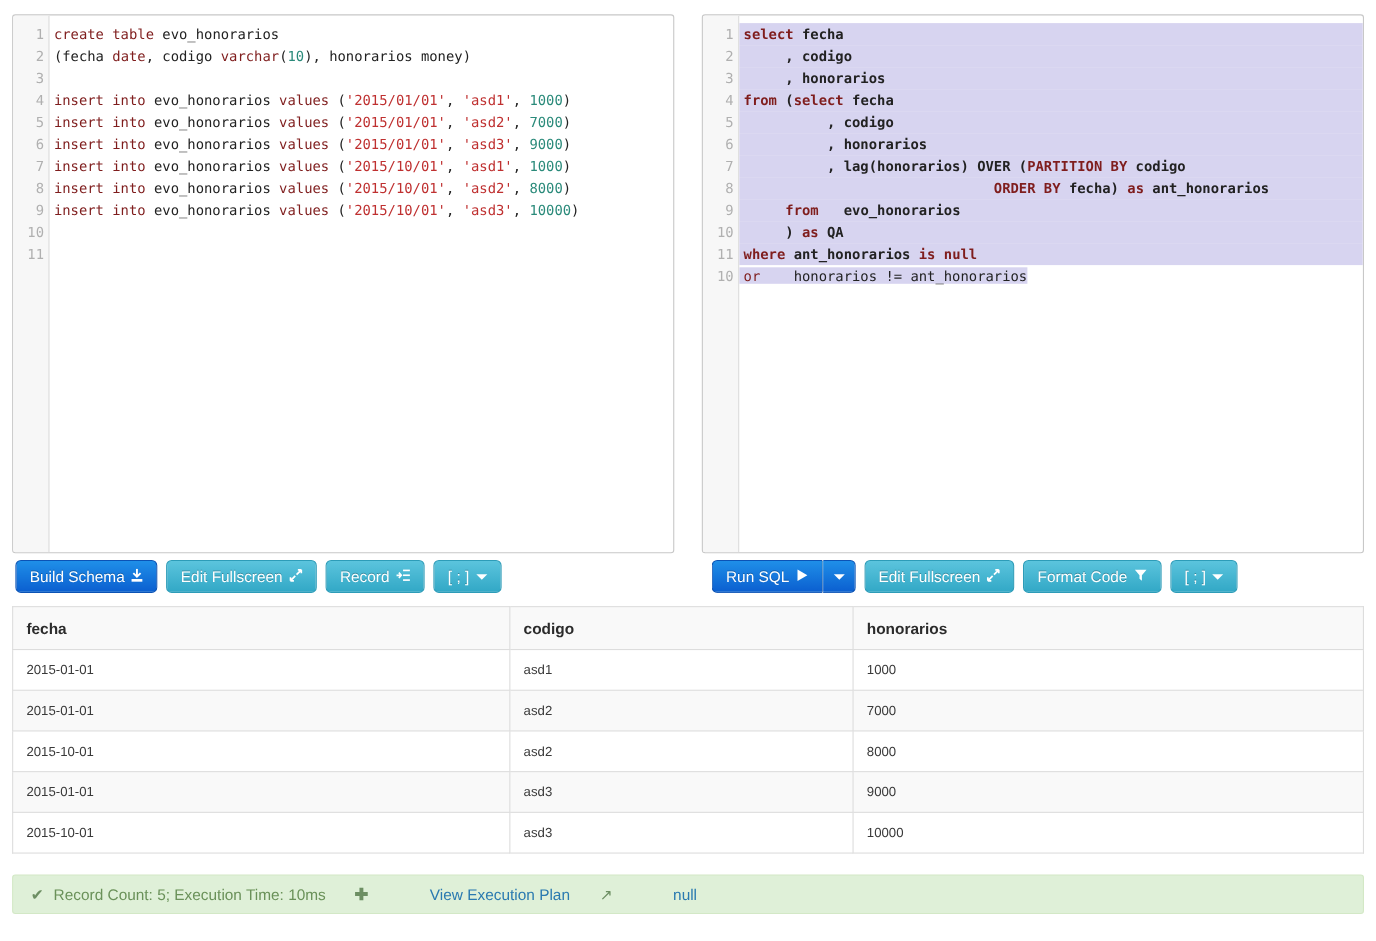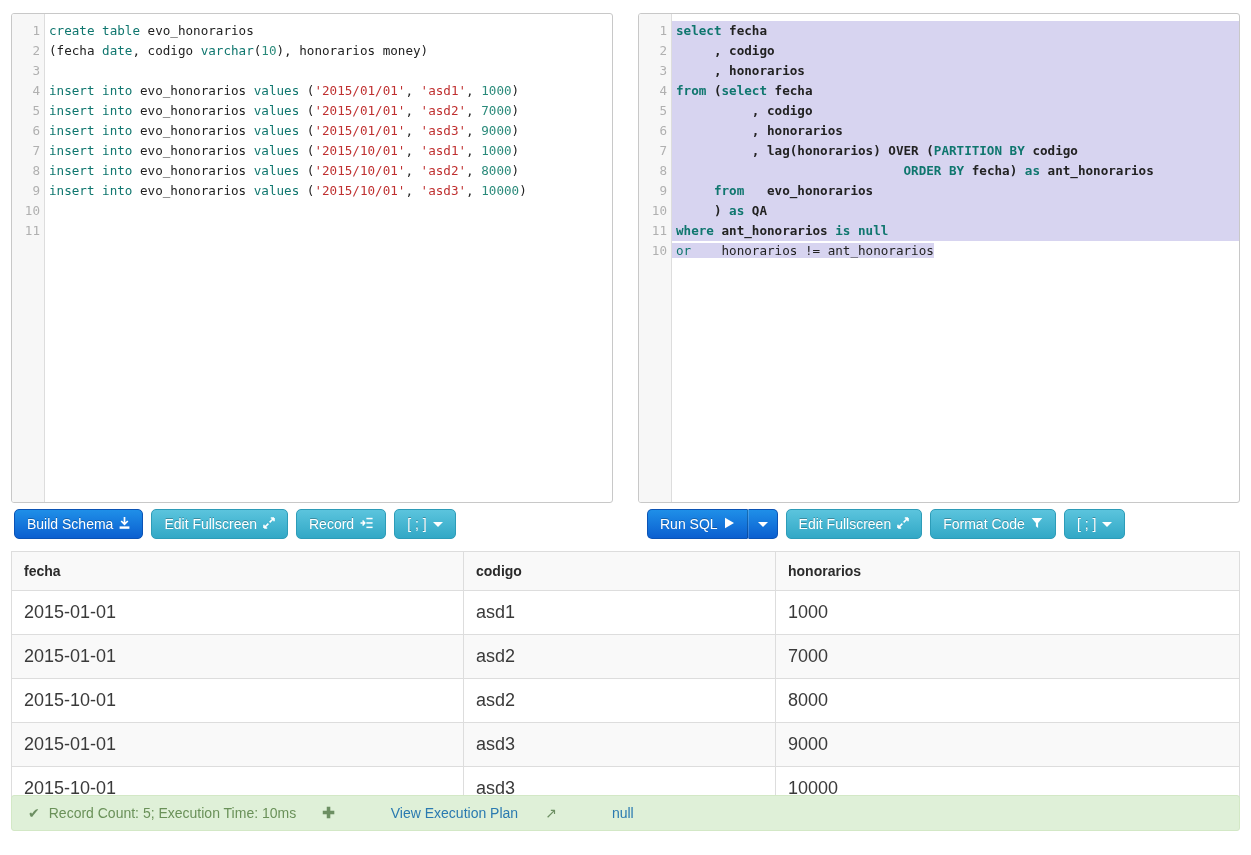--- a/index.html
+++ b/index.html
@@ -50,21 +50,21 @@
   .code-area {
     flex: 1 1 auto;
     padding: 7px 0 0 4px;
     white-space: pre;
     overflow: hidden;
     position: relative;
   }
   .code-line { height: 20px; white-space: pre; }
 
   
-  .k   { color: #0f766e; margin-top: 16px; }          
+  .k   { color: #7f1d1d; margin-top: 16px; }          
   .s   { color: #bf3030; }          
   .n   { color: #2a8a7a; }          
   .t   { color: #222222; margin-top: 20px; }
 
   
   .sel-full { background: #d7d4f0; display: block; font-weight: bold; }
   .sel-part { background: #d7d4f0; }
 
   
   .btnbar {
@@ -135,21 +135,21 @@
     background: #f9f9f9;
     font-weight: bold;
     padding: 11px 12px;
     border: 1px solid #dddddd;
     font-size: 14px;
     color: #2b2b2b;
   }
   .results td {
     padding: 11px 12px;
     border: 1px solid #dddddd;
-    font-size: 18px;
+    font-size: 12px;
     color: #3a3a3a;
   }
   .results tbody tr:nth-child(even) td { background: #f9f9f9; }
   .results tbody tr:nth-child(odd)  td { background: #ffffff; }
   .col-1 { width: 452px; }
   .col-2 { width: 312px; }
 
   
   .statusbar {
     position: absolute;

